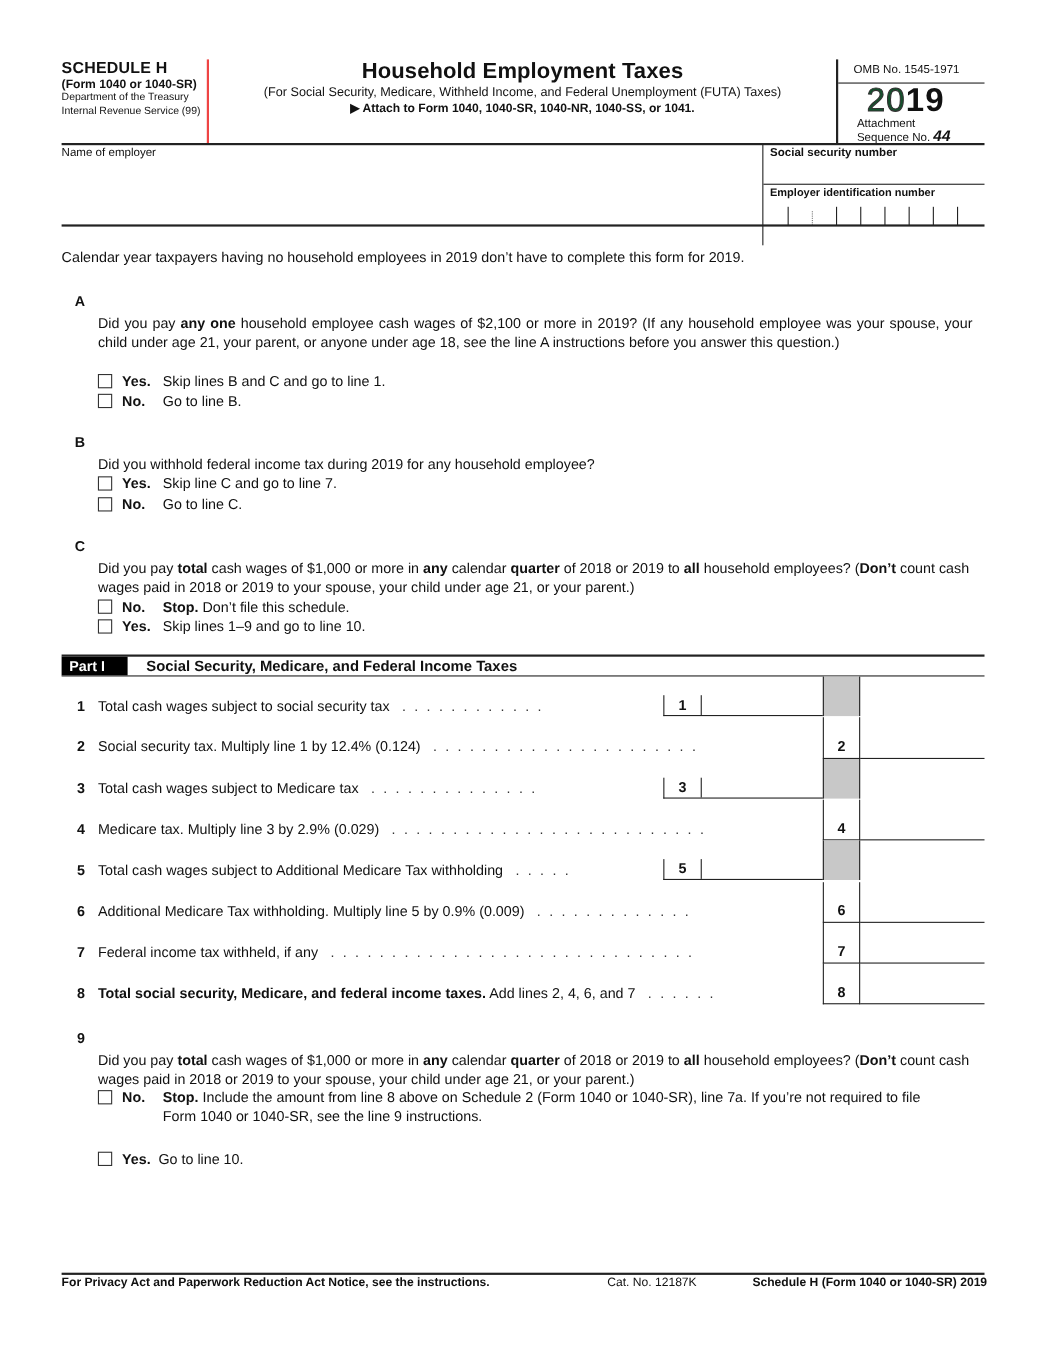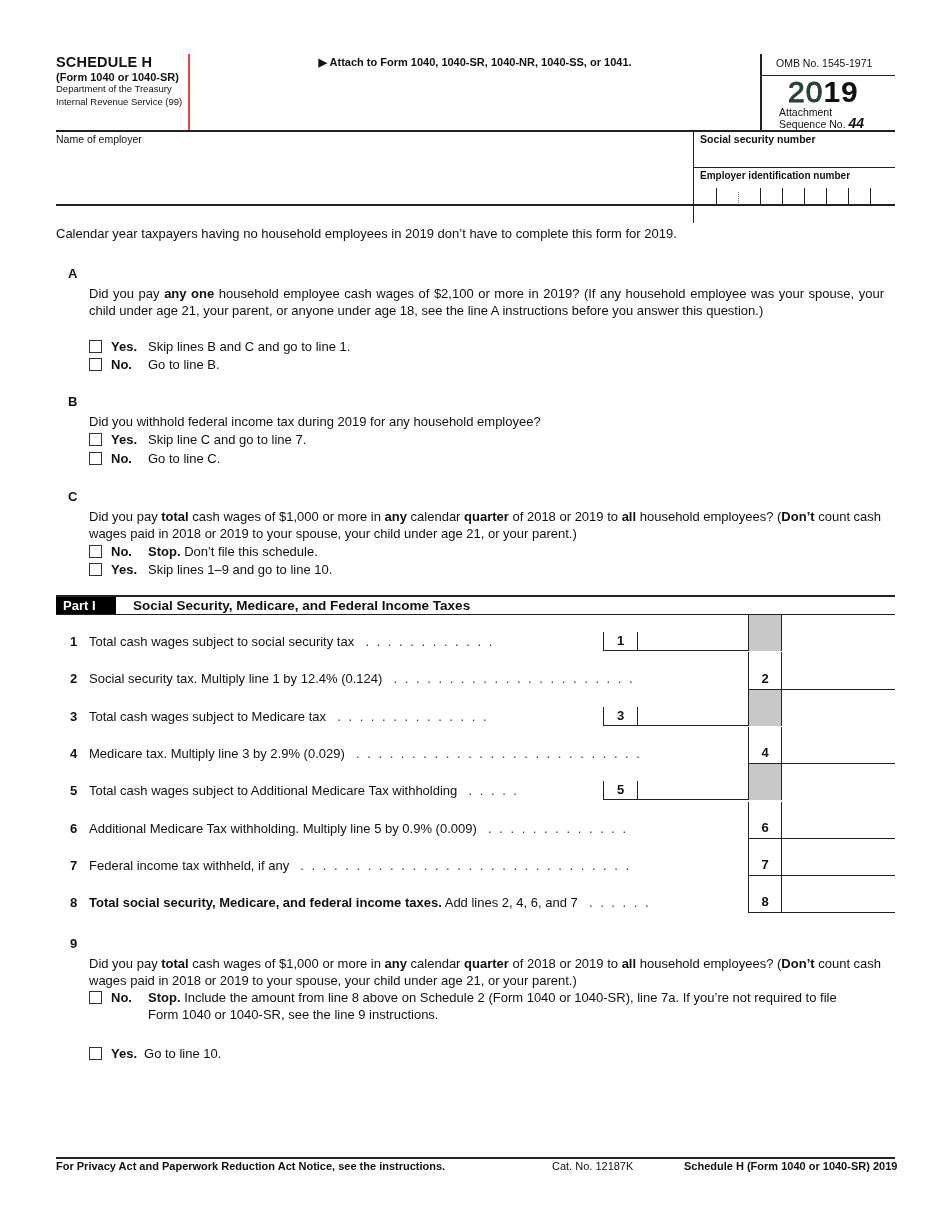--- a/index.html
+++ b/index.html
@@ -75,20 +75,22 @@
 <div class="abs hdr-left">
   <div class="sched-title">SCHEDULE H</div>
   <div class="sched-sub">(Form 1040 or 1040-SR)</div>
   <div class="dept">
     <div>Department of the Treasury</div>
     <div>Internal Revenue Service (99)</div>
   </div>
 </div>
 
 <div class="abs hdr-mid">
+  <div class="main-title">Household Employment Taxes</div>
+  <div class="sub1">(For Social Security, Medicare, Withheld Income, and Federal Unemployment (FUTA) Taxes)</div>
   <div class="sub2">▶ Attach to Form 1040, 1040-SR, 1040-NR, 1040-SS, or 1041.</div>
 </div>
 
 <div class="abs hdr-right">
   <div class="omb">OMB No. 1545-1971</div>
   <div class="year"><span class="outline">20</span><span>19</span></div>
   <div class="attach">
     <div>Attachment</div>
     <div><span>Sequence No.</span> <span class="b">44</span></div>
   </div>

